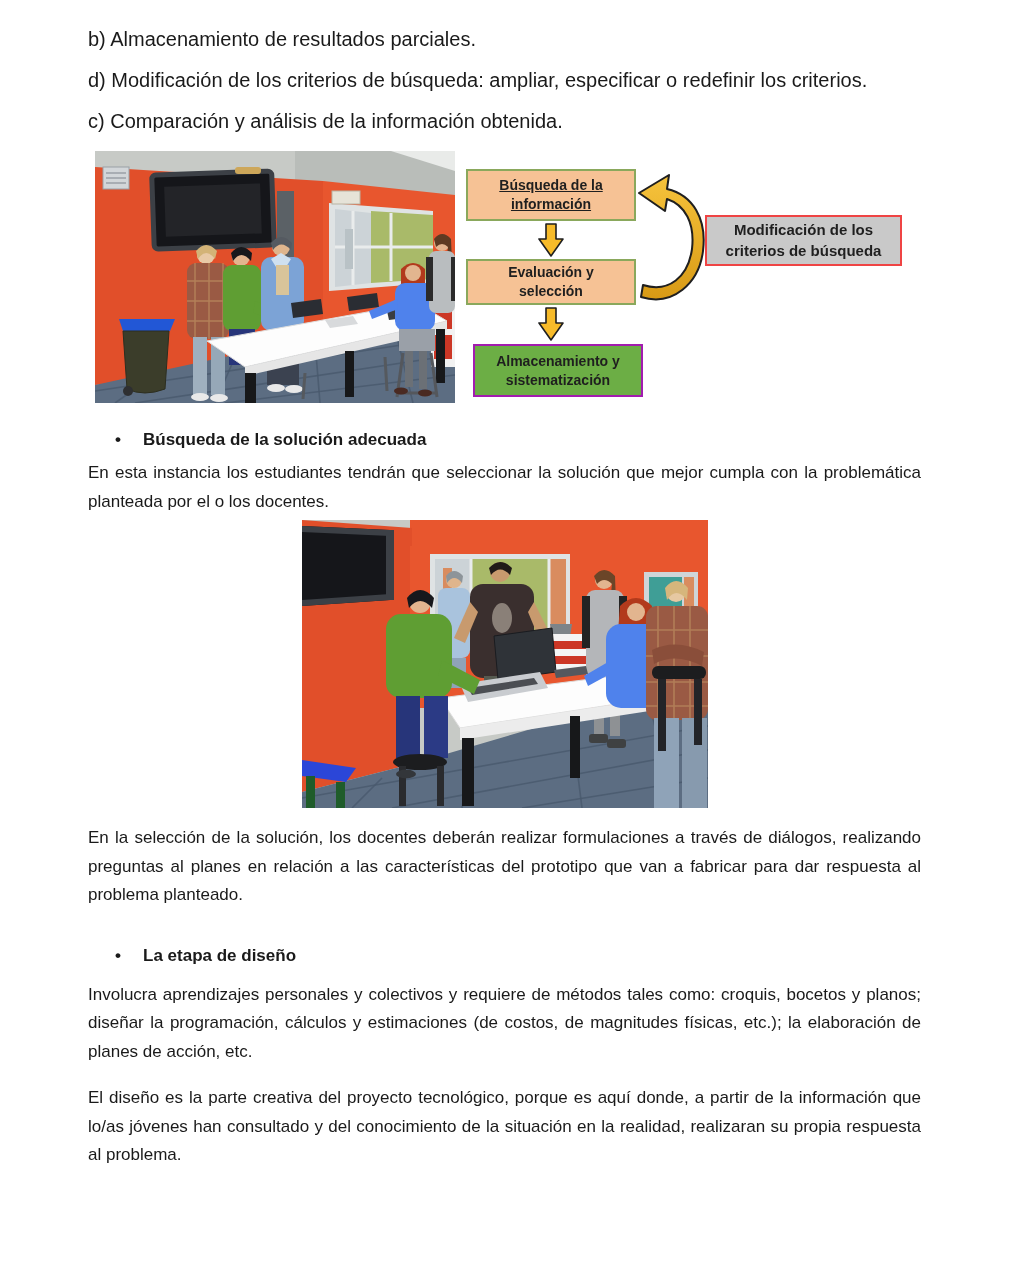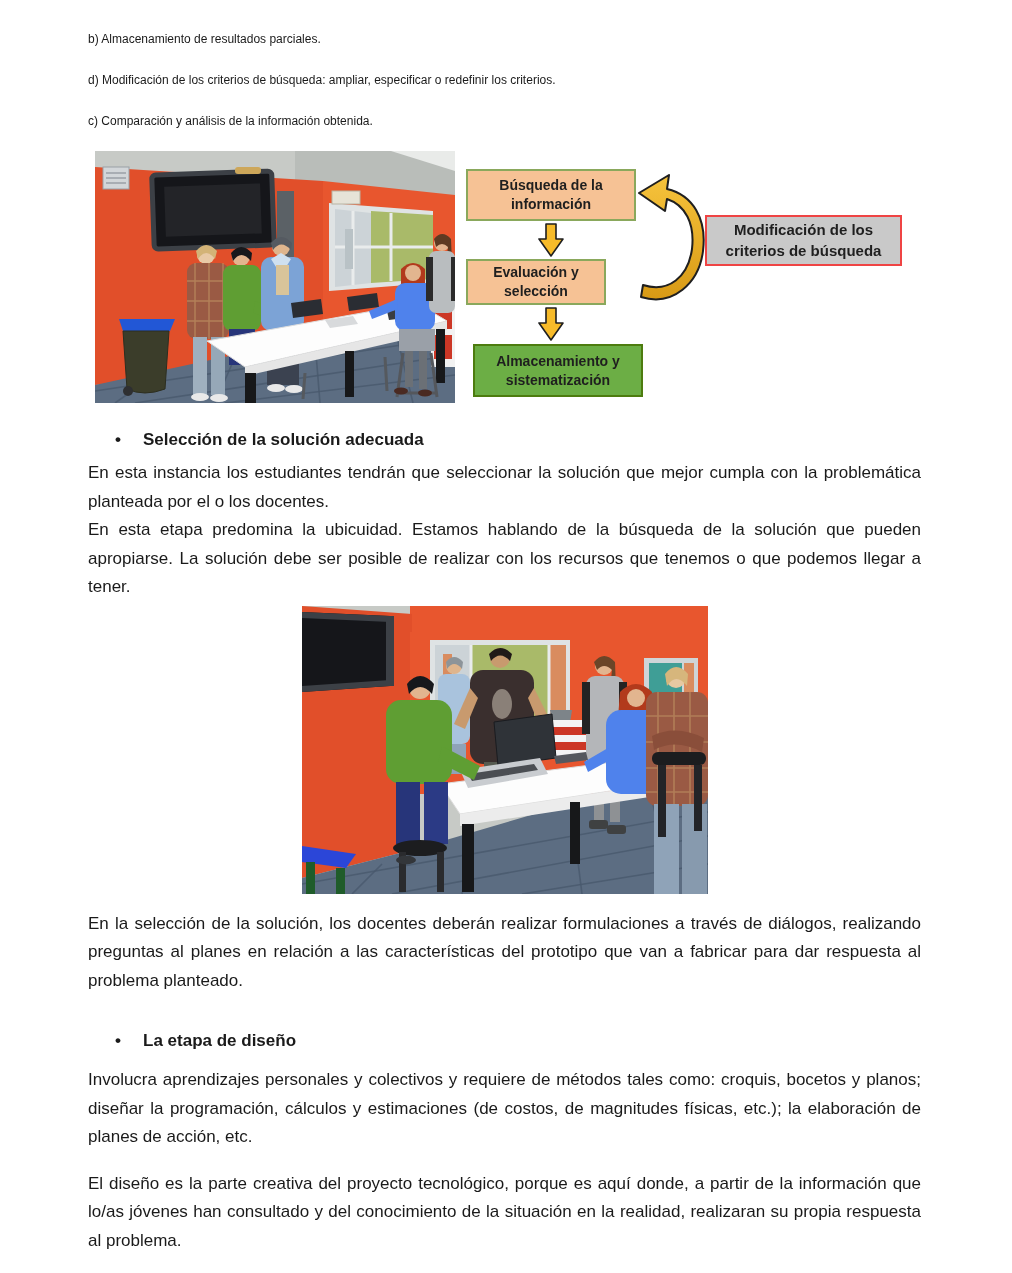--- a/index.html
+++ b/index.html
@@ -1,36 +1,36 @@
 <!DOCTYPE html>
 <html lang="es"><head>
 <meta charset="utf-8">
 <style>
   html,body { margin:0; padding:0; background:#ffffff; }
   .page {
     position:relative; width:1012px; height:1273px; background:#ffffff;
     font-family:"Liberation Sans", sans-serif; color:#1a1a1a;
     box-sizing:border-box; padding:28px 87px 0 88px; overflow:hidden;
   }
-  .intro-line { margin:0 0 19px 0; font-size:12px; line-height:22px; }
+  .intro-line { margin:0 0 19px 0; font-size:20px; line-height:22px; }
 
   .figure-row { display:flex; margin:16px 0 0 7px; height:252px; }
   .scene1 { width:360px; height:252px; flex:0 0 auto; }
   .scene2 { width:406px; height:288px; display:block; }
   .scene2-wrap { margin:4px 0 0 214px; width:406px; height:288px; }
 
   .flowchart { position:relative; width:462px; height:252px; margin-left:10px; flex:0 0 auto; }
   .fc-box {
     position:absolute; display:flex; align-items:center; justify-content:center;
     text-align:center; font-weight:bold; font-size:14px; line-height:1.35;
     box-sizing:border-box; padding:2px 8px; color:#1f1f1f;
   }
-  .fc-search  { left:1px;   top:18px;  width:170px; height:52px; background:#f6c295; border:2px solid #8aa85c; }
-  .fc-eval    { left:1px;   top:108px; width:140px; height:46px; background:#f6c295; border:2px solid #8aa85c; }
-  .fc-storage { left:8px;   top:193px; width:170px; height:53px; background:#6cae45; border:2px solid #4d7c0f; }
+  .fc-search  { left:1px;   top:18px;  width:170px; height:52px; background:#f6c295; border:2px solid #8aa85c;text-decoration:underline; }
+  .fc-eval    { left:1px;   top:108px; width:170px; height:46px; background:#f6c295; border:2px solid #8aa85c; }
+  .fc-storage { left:8px;   top:193px; width:170px; height:53px; background:#6cae45; border:2px solid #a21caf; }
   .fc-modify  { left:240px; top:64px;  width:197px; height:51px; background:#c9c9c9; border:2px solid #ef4444; font-size:15px; }
   .fc-arrow { position:absolute; }
   .fc-a1 { left:73px; top:72px; }
   .fc-a2 { left:73px; top:156px; }
   .fc-curved { position:absolute; left:172px; top:16px; }
 
   .bullet-heading { display:flex; align-items:baseline; margin:26px 0 0 27px; font-size:17px; font-weight:bold; line-height:22px; }
   .bullet-heading .bullet { width:28px; flex:0 0 auto; }
   .heading2 { margin-top:35px; }
 
@@ -188,26 +188,25 @@
                  C 70 52, 56 28, 30 22
                  L 32 8 L 2 26 L 28 44 L 30 32
                  C 48 38, 58 56, 55 82
                  C 51 110, 32 126, 6 118 Z" fill="url(#goldgrad)" stroke="#1f1f1f" stroke-width="2" stroke-linejoin="round"></path>
       </svg>
     </div>
   </div>
 
   <div class="bullet-heading">
     <span class="bullet">•</span>
-    <span>Selección de la solución adecuada</span>
+    <span>Búsqueda de la solución adecuada</span>
   </div>
 
   <div class="body-para">
     <p>En esta instancia los estudiantes tendrán que seleccionar la solución que mejor cumpla con la problemática planteada por el o los docentes.</p>
-    <p>En esta etapa predomina la ubicuidad. Estamos hablando de la búsqueda de la solución que pueden apropiarse. La solución debe ser posible de realizar con los recursos que tenemos o que podemos llegar a tener.</p>
   </div>
 
   <div class="scene2-wrap">
     <svg class="scene2" viewBox="0 0 406 288" aria-hidden="true">
       <rect width="406" height="288" fill="#c7cac6"></rect>
       <polygon points="330,0 406,0 406,24" fill="#bcc0bc"></polygon>
       <polygon points="108,0 406,0 406,34 108,30" fill="#e8562e"></polygon>
       <polygon points="0,0 110,8 110,244 0,272" fill="#e14f2a"></polygon>
       <rect x="108" y="26" width="298" height="162" fill="#e8562e"></rect>
       <g>

